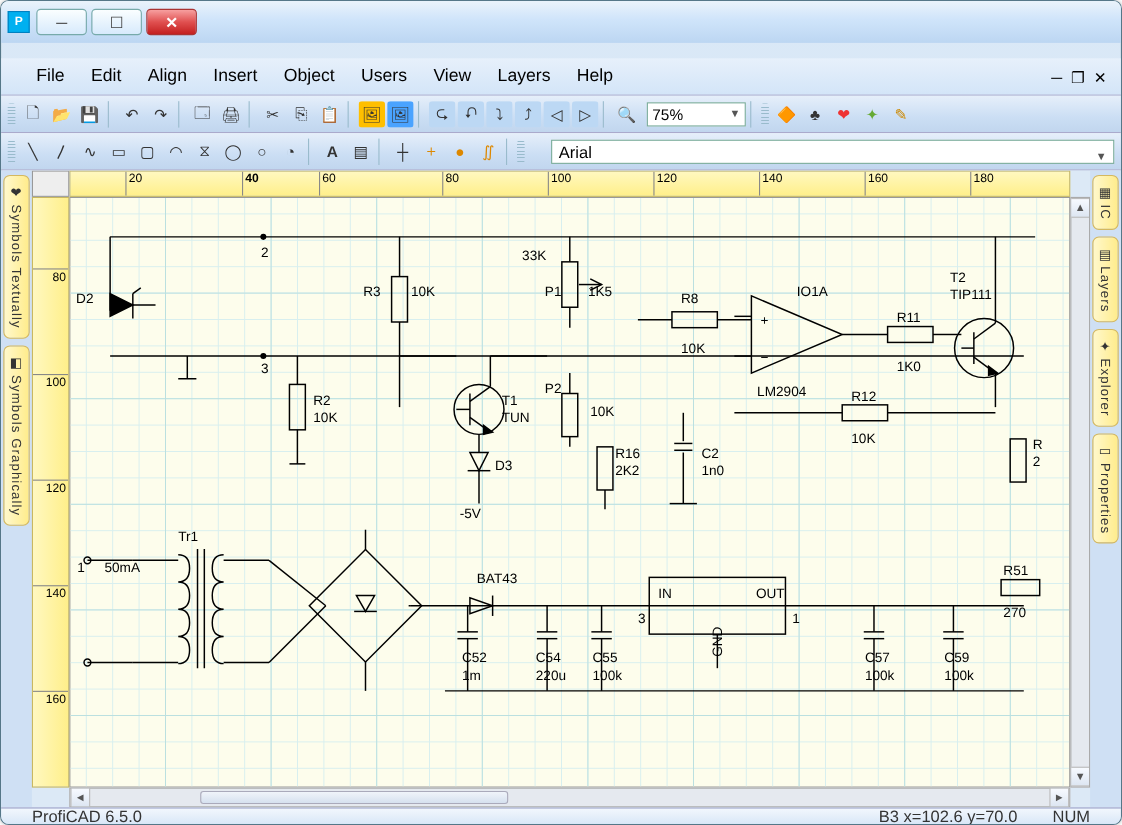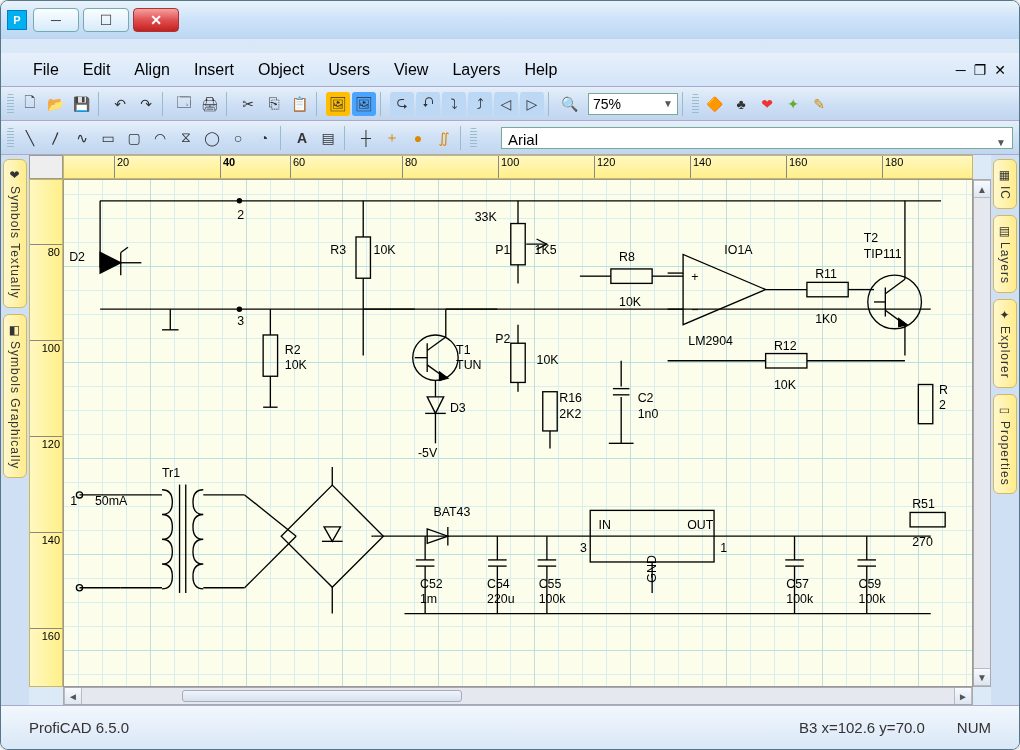--- a/index.html
+++ b/index.html
@@ -45,21 +45,21 @@
  background-position:-10px -10px,-10px -10px,-10px -10px,-10px -10px;
 }
 .sch{position:absolute;inset:0;}
 .sch svg{width:100%;height:100%;}
 .sch text{font-size:12px;fill:#000;font-family:Arial;}
 .hscroll{position:absolute;left:34px;right:18px;bottom:0;height:18px;background:#e5e9ef;border:1px solid #aaa;display:flex;align-items:center;}
 .hscroll .sbtn{width:18px;height:100%;background:linear-gradient(180deg,#f7faff,#dde6f2);display:flex;align-items:center;justify-content:center;font-size:10px;color:#555;border-left:1px solid #bbb;border-right:1px solid #bbb;}
 .hscroll .thumb{height:12px;margin:0 0;background:linear-gradient(180deg,#f0f4fa,#d6e1ef);border:1px solid #aab;border-radius:3px;width:280px;margin-left:100px;}
 .vscroll{position:absolute;right:0;top:24px;bottom:18px;width:18px;background:#e5e9ef;border:1px solid #aaa;display:flex;flex-direction:column;align-items:center;}
 .vscroll .sbtn{height:18px;width:100%;background:linear-gradient(180deg,#f7faff,#dde6f2);display:flex;align-items:center;justify-content:center;font-size:10px;color:#555;border-top:1px solid #bbb;border-bottom:1px solid #bbb;}
-.statusbar{height:44px;background:linear-gradient(180deg,#f2f7fd,#d9e7f7);display:flex;align-items:center;padding:0 12px;font-size:15px;color:#333;border-top:1px solid #aac;}
+.statusbar{height:15px;background:linear-gradient(180deg,#f2f7fd,#d9e7f7);display:flex;align-items:center;padding:0 12px;font-size:15px;color:#333;border-top:1px solid #aac;}
 .statusbar .ssep{flex:1;}
 .statusbar .cell{padding:0 16px;}
 </style>
 </head>
 <body>
 
 <div class="window">
   <div class="titlebar">
     <div class="appicon">P</div>
     <div class="winbtns">

